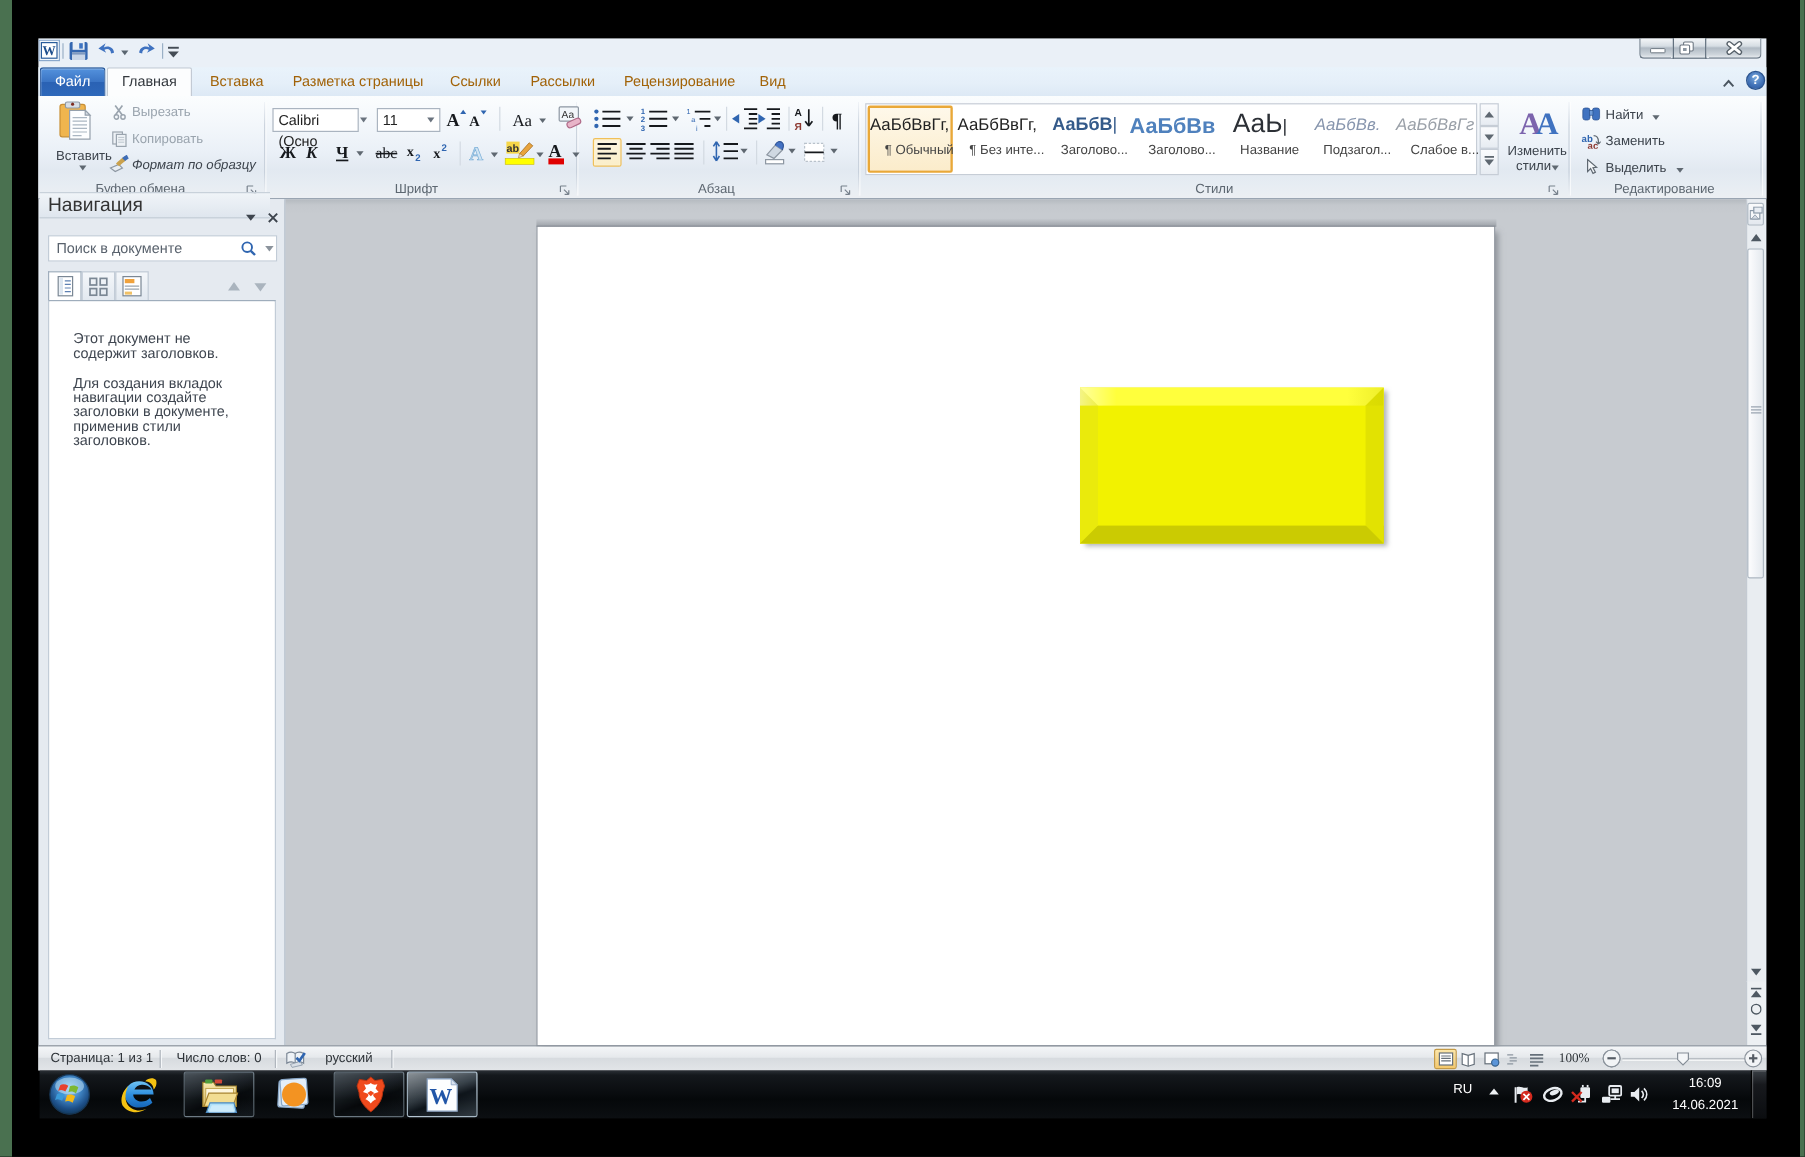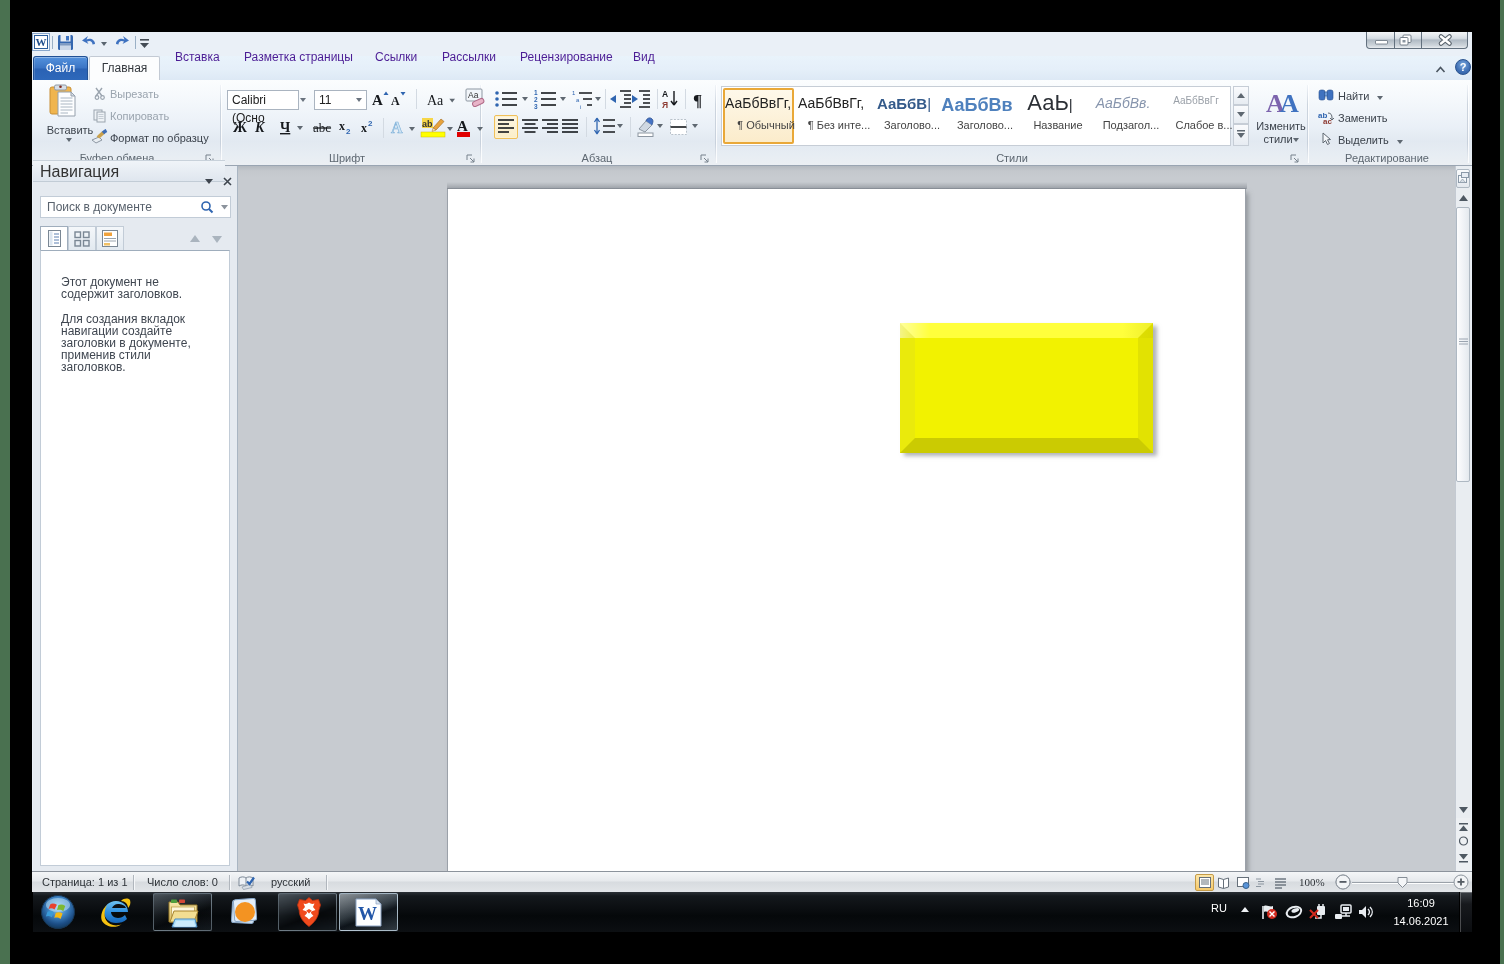--- a/index.html
+++ b/index.html
@@ -55,21 +55,21 @@
   #qat { left:0px; top:1px; width:300px; height:22px; }
 
   
   #tabrow { left:0; top:24px; width:1440px; height:24px;
     background:linear-gradient(180deg,#e9f3fb 0%,#e5eff9 55%,#dde9f5 100%); }
   #filetab { left:1px; top:24px; width:55px; height:24px; border-radius:3px 3px 0 0;
     background:linear-gradient(180deg,#5492dd 0%,#3a74c4 49%,#2a62b4 51%,#2e68ba 100%);
     box-shadow:inset 0 1px 0 rgba(255,255,255,.35), inset 1px 0 0 rgba(255,255,255,.15);
     border:1px solid #215195; border-bottom:none;
     color:#fff; font-size:12px; text-align:center; line-height:23px; }
-  .tab { position:absolute; top:14px; height:23px; font-size:12px; color:#4c1d95; line-height:22px; white-space:nowrap; }
+  .tab { position:absolute; top:25px; height:23px; font-size:12px; color:#a16207; line-height:22px; white-space:nowrap; }
   #tab-active { left:57px; top:24px; width:71px; height:24px; background:#fcfdfe;
     border:1px solid #c3cad4; border-bottom:none; border-radius:2px 2px 0 0;
     color:#33383e; text-align:center; line-height:23px; }
   #ribbon-chevron { left:1403px; top:34px; width:11px; height:7px; }
   #helpbtn { left:1423px; top:27px; width:16px; height:16px; border-radius:50%;
     background:radial-gradient(circle at 50% 35%, #7aaade 0%, #3f6fb5 60%, #2d5a9e 100%);
     border:1px solid #2b548f; color:#fff; font-size:11px; font-weight:bold; text-align:center; line-height:14px; }
 
   
   #ribbon { left:0; top:48px; width:1440px; height:85px;
@@ -248,21 +248,21 @@
         <line x1="5.5" y1="7.5" x2="10.5" y2="7.5"></line>
         <line x1="5.5" y1="9.5" x2="10.5" y2="9.5"></line>
       </g>
   </svg>
   <div class="rtext gray abs" style="left:78px; top:78px;">Копировать</div>
   <svg class="abs" style="left:59px; top:97px;" width="18" height="16" viewBox="0 0 18 16">
     <path d="M1 11 L8 8 L11 11 L5 14 Z" fill="#e8edf2" stroke="#8d97a2"></path>
     <path d="M7 8.5 C9 6 11 5 12.5 3.5" stroke="#caa14c" stroke-width="3.5" fill="none"></path>
     <path d="M12 4 C13.5 2.5 14.5 2 15.5 1.5" stroke="#3f6db5" stroke-width="3.5" fill="none"></path>
   </svg>
-  <div class="rtext abs" style="left:78px; top:100px;">Формат по образцу</div>
+  <div class="rtext abs" style="left:78px; top:100px;font-style:italic;">Формат по образцу</div>
   <div class="glabel abs" style="left:30px; top:120px; width:110px;">Буфер обмена</div>
   <svg class="abs" style="left:173px; top:122px;" width="10" height="10">
       <path d="M1 1 L6 1 M1 1 L1 6 M4 4 L8 8 M8 8 L8 4.5 M8 8 L4.5 8" stroke="#77818c" fill="none"></path>
     </svg>
 
   <div class="combo abs" style="left:195px; top:58px; width:72px;">Calibri (Осно</div>
   <div class="darr abs" style="left:268px; top:66px; border-top-color:#6a737e;"></div>
   <div class="combo abs" style="left:282px; top:58px; width:53px;">11</div>
   <div class="darr abs" style="left:324px; top:66px; border-top-color:#6a737e;"></div>
   <svg class="abs" style="left:339px; top:58px;" width="36" height="19" viewBox="0 0 36 19">
@@ -456,21 +456,21 @@
       </div>
     <div class="stcell" style="left:292px;">
       <div class="stprev" style="font-size:22px; color:#2c3036; top:3px;">АаЬ<span style="font-size:15px">|</span></div>
         <div class="stname">Название</div>
       </div>
     <div class="stcell" style="left:365px;">
       <div class="stprev" style="font-style:italic; color:#8795ad; font-size:14px;">АаБбВв.</div>
         <div class="stname">Подзагол...</div>
       </div>
     <div class="stcell" style="left:438px;">
-      <div class="stprev" style="color:#9aa0a8; font-size:10px;">АаБбВвГг</div>
+      <div class="stprev" style="font-style:italic; color:#9aa0a8; font-size:14px;">АаБбВвГг</div>
         <div class="stname">Слабое в...</div>
       </div>
   </div>
 
   <div class="abs" style="left:1201px; top:54px; width:16px; height:60px;">
     <div style="position:absolute; top:0; width:16px; height:19px; background:linear-gradient(180deg,#fafbfd,#e7ecf2); border:1px solid #c6cdd6;"></div>
     <div style="position:absolute; top:19px; width:16px; height:19px; background:linear-gradient(180deg,#fafbfd,#e7ecf2); border:1px solid #c6cdd6;"></div>
     <div style="position:absolute; top:38px; width:16px; height:22px; background:linear-gradient(180deg,#fafbfd,#e7ecf2); border:1px solid #c6cdd6;"></div>
     <svg style="position:absolute; left:4px; top:6px;" width="8" height="50">
       <path d="M0 6 L8 6 L4 1 Z" fill="#5f6871"></path>

